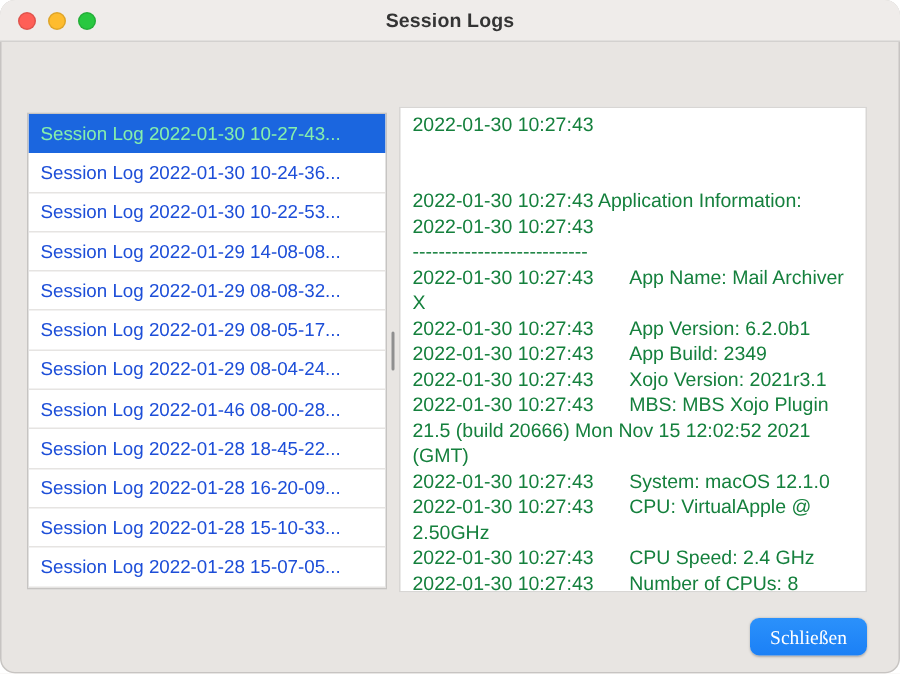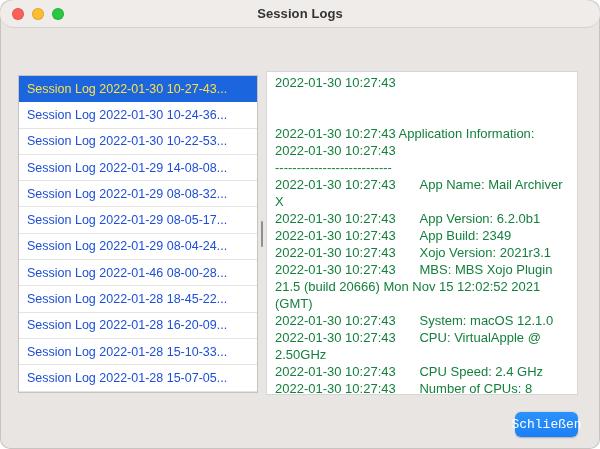--- a/index.html
+++ b/index.html
@@ -26,21 +26,20 @@
     position: absolute;
     left: 0; top: 0;
     width: 100%;
     height: 28px;
     background: #EFECEA;
     border-bottom: 1px solid #D3D1CF;
     display: flex;
     align-items: center;
     justify-content: center;
     box-sizing: border-box;
-    border-radius: 14px;
   }
   .title {
     font-size: 13px;
     font-weight: bold;
     color: #343434;
     letter-spacing: 0.1px;
   }
   .traffic {
     position: absolute;
     left: 12px;
@@ -82,21 +81,21 @@
     padding-left: 8px;
     font-size: 12.5px;
     color: #1d4ed8;
     border-bottom: 1px solid #E6E4E2;
     white-space: nowrap;
     overflow: hidden;
     cursor: default;
   }
   .row.selected {
     background: #1B66DF;
-    color: #fde047;
+    color: #86efac;
     border-bottom-color: transparent;
   }
   .splitter {
     position: absolute;
     left: 261px;
     top: 221px;
     width: 2px;
     height: 26px;
     background: #8F8F8F;
     border-radius: 1px;
@@ -117,28 +116,28 @@
     color: #15803d;
     white-space: pre-wrap;
     word-wrap: break-word;
     tab-size: 8;
     overflow: hidden;
   }
   .close-btn {
     position: absolute;
     right: 22px;
     bottom: 12px;
-    width: 63px;
+    width: 78px;
     height: 25px;
     border: none;
     border-radius: 6px;
     background: linear-gradient(#2B91FB, #1B80F6);
     color: #FFFFFF;
     font-size: 13px;
-    font-family: Liberation Mono, monospace;
+    font-family: Liberation Serif, serif;
     display: flex;
     align-items: center;
     justify-content: center;
     cursor: default;
     box-shadow: 0 0.5px 1.5px rgba(0,0,0,0.25);
   }
 </style>
 </head>
 <body>
 

